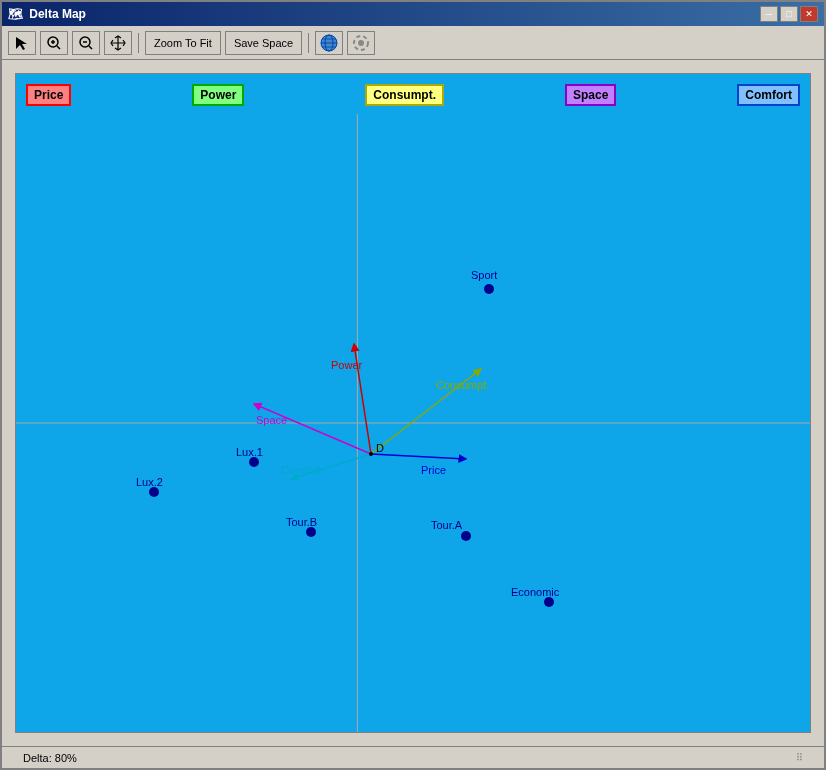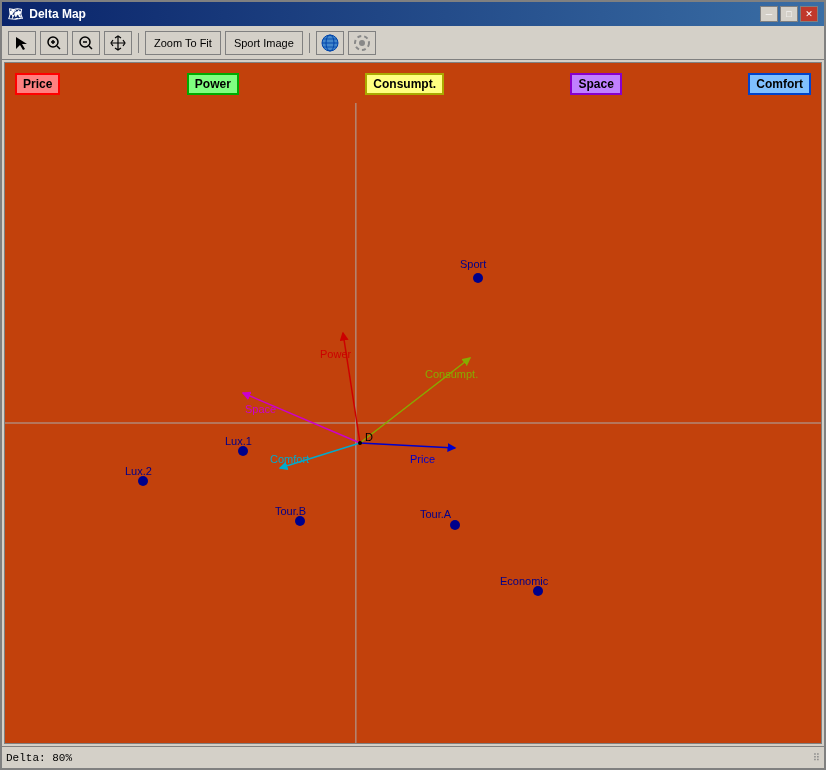--- a/index.html
+++ b/index.html
@@ -87,23 +87,23 @@
 
     .separator {
       width: 1px;
       height: 20px;
       background: #808080;
       margin: 0 2px;
     }
 
     .main-content {
       flex: 1;
-      background: #c2410c;
-      border: 1px solid #808080;
-      margin: 2px;
+      background: #0ea5e9;
+      border: 1px solid #808080;
+      margin: 13px;
       position: relative;
       overflow: hidden;
     }
 
     .axis-labels-top {
       position: absolute;
       top: 10px;
       left: 0;
       right: 0;
       display: flex;
@@ -123,23 +123,22 @@
     .label-consumpt { background: #ffff80; border-color: #aaaa00; color: #000; }
     .label-space { background: #c080ff; border-color: #8800cc; color: #000; }
     .label-comfort { background: #80c0ff; border-color: #0044cc; color: #000; }
 
     .status-bar {
       height: 22px;
       background: #d4d0c8;
       border-top: 1px solid #808080;
       display: flex;
       align-items: center;
-      padding: 0 4px;
+      padding: 0 21px;
       font-size: 11px;
-      font-family: Liberation Mono, monospace;
     }
 
     svg.chart-svg {
       position: absolute;
       top: 0;
       left: 0;
       width: 100%;
       height: 100%;
     }
   </style>
@@ -181,21 +180,21 @@
         <line x1="11" y1="11" x2="14" y2="14" stroke="#000" stroke-width="1.5"></line>
       </svg>
     </div>
     <div class="tool-btn" title="Pan">
       <svg width="16" height="16" viewBox="0 0 16 16">
         <path d="M8 2 L8 14 M2 8 L14 8 M5 3 L8 1 L11 3 M5 13 L8 15 L11 13 M3 5 L1 8 L3 11 M13 5 L15 8 L13 11" fill="none" stroke="#000" stroke-width="1.2"></path>
       </svg>
     </div>
     <div class="separator"></div>
     <div class="tool-btn-text">Zoom To Fit</div>
-    <div class="tool-btn-text">Sport Image</div>
+    <div class="tool-btn-text">Save Space</div>
     <div class="separator"></div>
     <div class="tool-btn">
       <svg width="20" height="20" viewBox="0 0 20 20">
         <circle cx="10" cy="10" r="8" fill="#4488cc" stroke="#0044aa" stroke-width="1"></circle>
         <ellipse cx="10" cy="10" rx="4" ry="8" fill="none" stroke="#0044aa" stroke-width="1"></ellipse>
         <line x1="2" y1="10" x2="18" y2="10" stroke="#0044aa" stroke-width="1"></line>
         <line x1="3" y1="6" x2="17" y2="6" stroke="#0044aa" stroke-width="0.8"></line>
         <line x1="3" y1="14" x2="17" y2="14" stroke="#0044aa" stroke-width="0.8"></line>
       </svg>
     </div>

